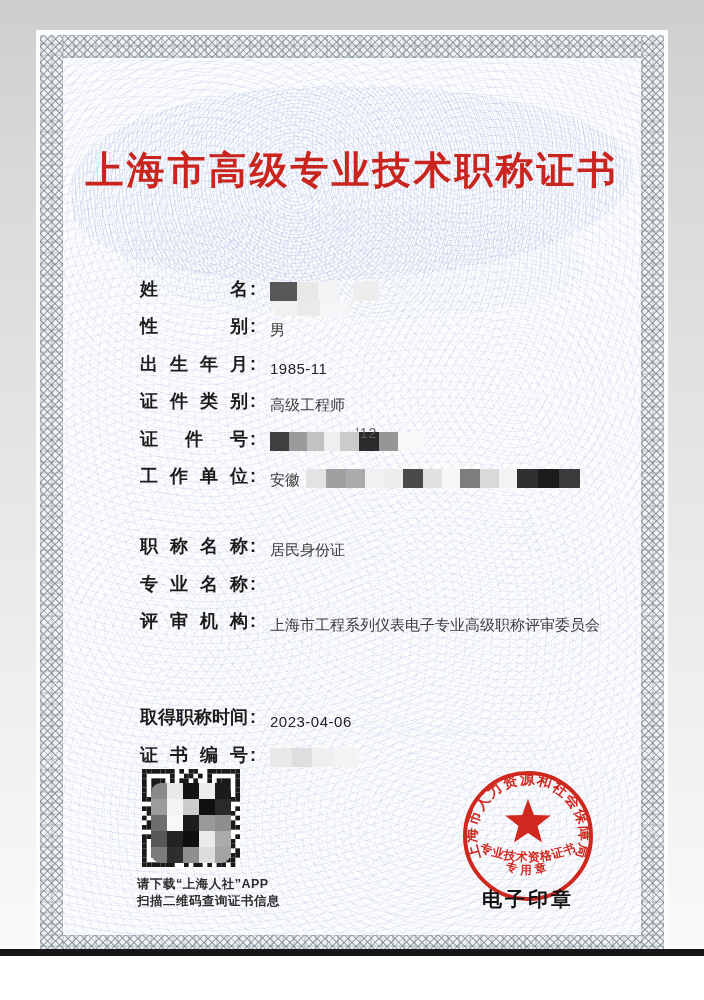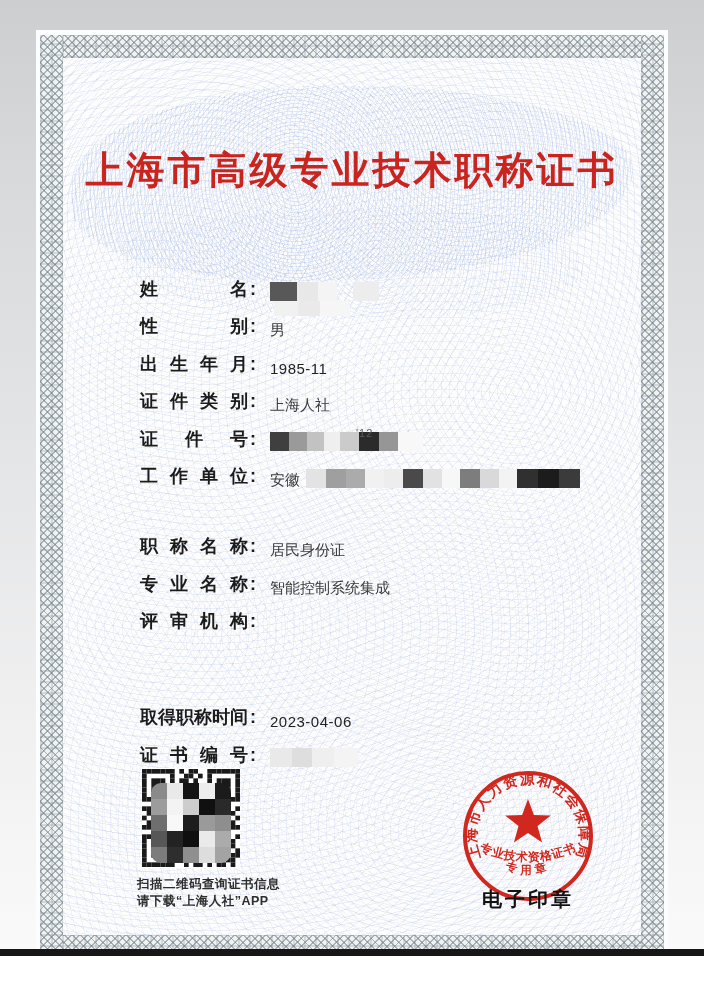--- a/index.html
+++ b/index.html
@@ -88,21 +88,21 @@
   }
   .vt-kai   { font-family:"DejaVu Serif", serif; font-size:15px; }
   .vt-num   { font-family:"Liberation Sans", sans-serif; font-size:15px; color:#222; letter-spacing:.5px; }
   .vt-mixed { font-family:"DejaVu Serif", serif; font-size:15px; }
   .vt-mixed .vtext { margin-right:6px; }
   .vt-redacted { font-size:0; }
   .rblock { display:inline-block; height:19px; margin-top:1px; vertical-align:top; }
   .rrow2 { position:absolute; left:4px; top:21px; display:flex; }
   .rrow2 .rblock { height:15px; }
   .partial {
-    position:absolute; left:86px; top:-8px; font-size:11px;
+    position:absolute; left:86px; top:-8px; font-size:14px;
     color:#5c5c5c; font-family:"Liberation Sans", sans-serif; letter-spacing:1px;
   }
 
   
   .qr-wrap { position:absolute; left:142px; top:768px; width:98px; height:100px; background:#fff; }
   .qr-overlay {
     position:absolute; left:9px; top:15px; width:80px; height:80px;
     display:grid; grid-template-columns:repeat(5,16px); grid-auto-rows:16px;
     border-radius:10px; overflow:hidden;
   }
@@ -184,21 +184,21 @@
     <div class="field-row">
       <span class="flabel">
           <span class="jchars">
             <span>证</span>
             <span>件</span>
             <span>类</span>
             <span>别</span>
           </span>
           <span class="colon">:</span>
         </span>
-      <span class="fvalue vt-kai"><span class="vtext">上海人社</span></span>
+      <span class="fvalue vt-kai"><span class="vtext">高级工程师</span></span>
     </div>
 
     <div class="field-row">
       <span class="flabel">
           <span class="jchars">
             <span>证</span>
             <span>件</span>
             <span>号</span>
           </span>
           <span class="colon">:</span>
@@ -235,33 +235,33 @@
     <div class="field-row">
       <span class="flabel">
           <span class="jchars">
             <span>专</span>
             <span>业</span>
             <span>名</span>
             <span>称</span>
           </span>
           <span class="colon">:</span>
         </span>
-      <span class="fvalue vt-kai"><span class="vtext">智能控制系统集成</span></span>
     </div>
 
     <div class="field-row multiline">
       <span class="flabel">
           <span class="jchars">
             <span>评</span>
             <span>审</span>
             <span>机</span>
             <span>构</span>
           </span>
           <span class="colon">:</span>
         </span>
+      <span class="fvalue vt-kai"><span class="vtext">上海市工程系列仪表电子专业高级职称评审委员会</span></span>
     </div>
 
     <div class="field-row gap-lg">
       <span class="flabel">
           <span class="jchars">
             <span>取</span>
             <span>得</span>
             <span>职</span>
             <span>称</span>
             <span>时</span>
@@ -559,22 +559,22 @@
         <div style="background: rgb(234, 234, 234);"></div>
         <div style="background: rgb(171, 171, 171);"></div>
         <div style="background: rgb(124, 124, 124);"></div>
         <div style="background: rgb(46, 46, 46);"></div>
         <div style="background: rgb(143, 143, 143);"></div>
         <div style="background: rgb(221, 221, 221);"></div>
         <div style="background: rgb(163, 163, 163);"></div>
       </div>
   </div>
   <div class="qr-caption">
+    <div>请下载“上海人社”APP</div>
     <div>扫描二维码查询证书信息</div>
-    <div>请下载“上海人社”APP</div>
   </div>
 
   <div class="seal">
     <svg width="140" height="140" viewBox="0 0 140 140">
       <defs>
         <path id="arcTop" d="M 25 96 A 52 52 0 1 1 115 96" fill="none"></path>
         <path id="arcMid" d="M 27 87 Q 70 103 113 87" fill="none"></path>
         <path id="arcBot" d="M 46 103 Q 70 112 94 103" fill="none"></path>
       </defs>
       <circle class="seal-ring" cx="70" cy="70" r="63" fill="none" stroke-width="4" stroke="#d0281e"></circle>

